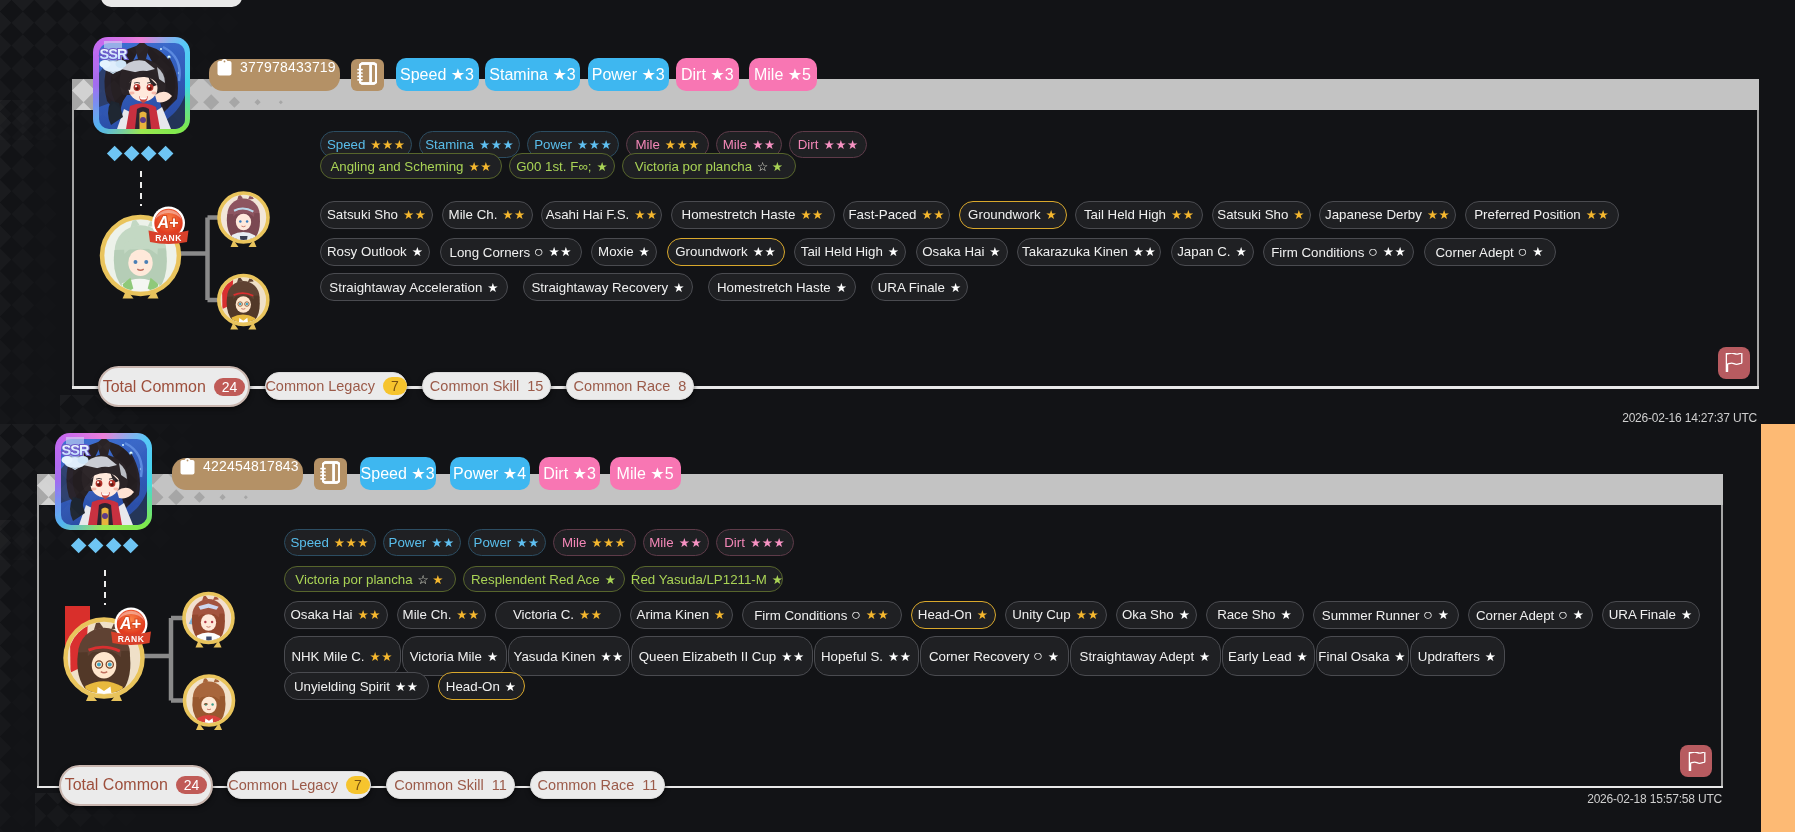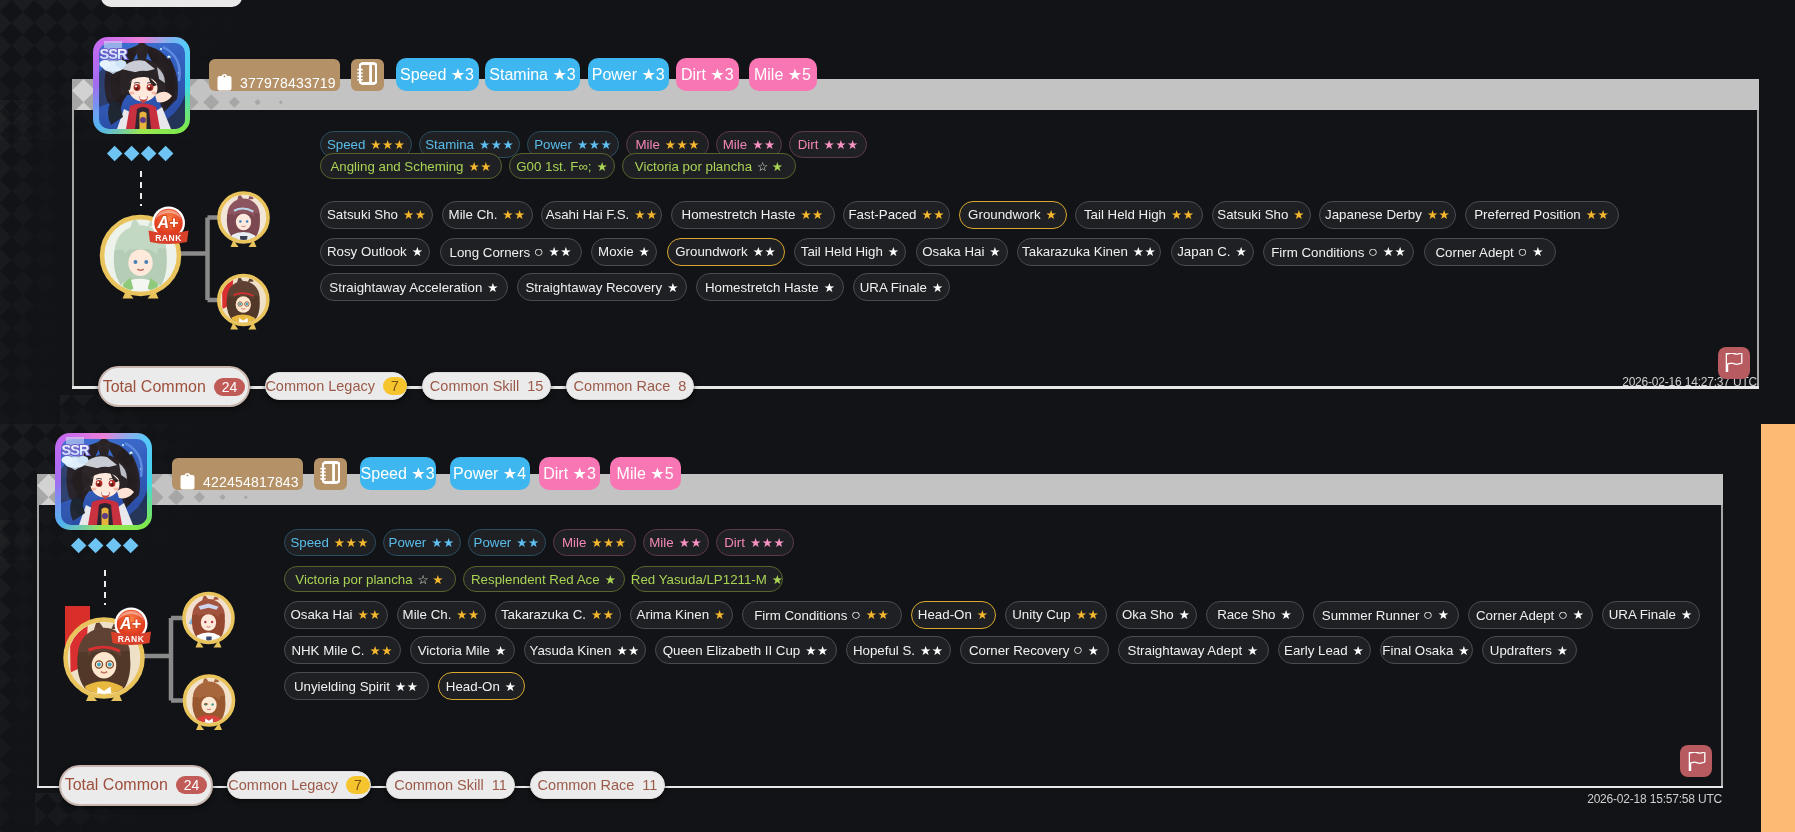--- a/index.html
+++ b/index.html
@@ -1,22 +1,22 @@
 <!DOCTYPE html>
 <html><head><meta charset="utf-8"><title>share</title>
 <style>
 *{margin:0;padding:0;box-sizing:border-box}
 html,body{width:1795px;height:832px;background:#fff;overflow:hidden;
  font-family:"Liberation Sans",sans-serif}
 #page{position:relative;width:1795px;height:832px;background:#fdba74}
 .blk{position:absolute;background:#121316;overflow:hidden}
 .band{position:absolute;height:31px;background:#c3c3c3;overflow:hidden}
 .pborder{position:absolute;background:#a6a6a6}
-.idb{position:absolute;height:32px;background:#b49166;border-radius:6px;color:#fff;
- display:flex;align-items:flex-end;gap:8px;padding:0 8px;font-size:14px;letter-spacing:.2px}
+.idb{position:absolute;height:32px;background:#b49166;border-radius:14px;color:#fff;
+ display:flex;align-items:flex-start;gap:8px;padding:0 8px;font-size:14px;letter-spacing:.2px}
 .bookb{position:absolute;width:33px;height:32px;background:#b49166;border-radius:6px;
  display:flex;align-items:center;justify-content:center}
 .pill{position:absolute;height:33px;border-radius:10px;color:#fff;font-size:16px;
  display:flex;align-items:center;justify-content:center;white-space:nowrap}
 .pill.bl{background:#3eb7f0}.pill.pk{background:#f876b3}
 .crow{position:absolute;display:flex}
 .chip{display:inline-flex;align-items:center;justify-content:center;height:100%;
  border-radius:15px;background:#1f2023;border:1.5px solid #4a4b50;font-size:13.3px;
  color:#f0f0f0;white-space:nowrap;flex:none}
 .chip b{font-weight:normal}
@@ -418,21 +418,21 @@
         </span>
         <span class="chip " style="width:151px">
           <b>Firm Conditions <u>○</u></b>
           <em><i class="sw">★</i><i class="sw">★</i></em>
         </span>
         <span class="chip " style="width:132px">
           <b>Corner Adept <u>○</u></b>
           <em><i class="sw">★</i></em>
         </span>
       </div>
-      <div class="crow" style="left:320.2px;top:273px;gap:9px;height:28px">
+      <div class="crow" style="left:320.2px;top:273px;gap:15px;height:28px">
         <span class="chip " style="width:188px">
           <b>Straightaway Acceleration</b>
           <em><i class="sw">★</i></em>
         </span>
         <span class="chip " style="width:170px">
           <b>Straightaway Recovery</b>
           <em><i class="sw">★</i></em>
         </span>
         <span class="chip " style="width:148px">
           <b>Homestretch Haste</b>
@@ -440,21 +440,21 @@
         </span>
         <span class="chip " style="width:97px">
           <b>URA Finale</b>
           <em><i class="sw">★</i></em>
         </span>
       </div>
       <div class="tab active" style="left:98px;top:366.4px;width:152px;height:40.6px">Total Common<span class="cnt red">24</span></div>
       <div class="tab sm" style="left:264.7px;top:372.2px;width:142.8px;height:28.3px">Common Legacy<span class="cnt gold">7</span></div>
       <div class="tab sm" style="left:422.3px;top:372.2px;width:128.7px;height:28.3px">Common Skill<span>15</span></div>
       <div class="tab sm" style="left:566px;top:372.2px;width:128px;height:28.3px">Common Race<span>8</span></div>
-      <div class="ts" style="right:38px;top:375px">2026-02-16 14:27:37 UTC</div>
+      <div class="ts" style="right:38px;top:411px">2026-02-16 14:27:37 UTC</div>
       <div class="flagbtn" style="left:1717.5px;top:346.5px">
         <svg width="19" height="19" viewBox="0 0 16 16">
           <path d="M14.778.085A.5.5 0 0 1 15 .5V8a.5.5 0 0 1-.314.464L14.5 8l.186.464-.003.001-.006.003-.023.009a12 12 0 0 1-.397.15c-.264.095-.631.223-1.047.35-.816.252-1.879.523-2.71.523-.847 0-1.548-.28-2.158-.525l-.028-.01C7.68 8.71 7.14 8.5 6.5 8.5c-.7 0-1.638.23-2.437.477A20 20 0 0 0 3 9.342V15.5a.5.5 0 0 1-1 0V.5a.5.5 0 0 1 1 0v.282c.226-.079.496-.17.79-.26C4.606.272 5.67 0 6.5 0c.84 0 1.524.277 2.121.519l.043.018C9.286.788 9.828 1 10.5 1c.7 0 1.638-.23 2.437-.477a20 20 0 0 0 1.349-.476l.019-.007.004-.002h.001" fill="none" stroke="#fff" stroke-width="1.1"></path>
         </svg>
       </div>
       <div style="position:absolute;left:0;top:0;width:270px;height:140px">
         <svg width="270" height="140" viewBox="0 0 270 140" style="position:absolute;left:0;top:0">
           <path d="M0.0 -11.4L11.4 0.0L0.0 11.4L-11.4 0.0Z" fill="rgba(255,255,255,0.042)"></path>
           <path d="M0.0 11.4L11.4 22.8L0.0 34.2L-11.4 22.8Z" fill="rgba(255,255,255,0.038)"></path>
           <path d="M0.0 34.2L11.4 45.6L0.0 57.0L-11.4 45.6Z" fill="rgba(255,255,255,0.034)"></path>
@@ -896,21 +896,21 @@
         <div class="crow" style="left:283.7px;top:600.5px;gap:9px;height:28px">
           <span class="chip " style="width:104px">
             <b>Osaka Hai</b>
             <em><i class="sg">★</i><i class="sg">★</i></em>
           </span>
           <span class="chip " style="width:89px">
             <b>Mile Ch.</b>
             <em><i class="sg">★</i><i class="sg">★</i></em>
           </span>
           <span class="chip " style="width:126px">
-            <b>Takarazuka C.</b>
+            <b>Victoria C.</b>
             <em><i class="sg">★</i><i class="sg">★</i></em>
           </span>
           <span class="chip " style="width:103px">
             <b>Arima Kinen</b>
             <em><i class="sg">★</i></em>
           </span>
           <span class="chip " style="width:160px">
             <b>Firm Conditions <u>○</u></b>
             <em><i class="sg">★</i><i class="sg">★</i></em>
           </span>
@@ -936,21 +936,21 @@
           </span>
           <span class="chip " style="width:125px">
             <b>Corner Adept <u>○</u></b>
             <em><i class="sw">★</i></em>
           </span>
           <span class="chip " style="width:98px">
             <b>URA Finale</b>
             <em><i class="sw">★</i></em>
           </span>
         </div>
-        <div class="crow" style="left:283.7px;top:636px;gap:9px;height:28px">
+        <div class="crow" style="left:283.7px;top:636px;gap:1px;height:40px">
           <span class="chip " style="width:117px">
             <b>NHK Mile C.</b>
             <em><i class="sg">★</i><i class="sg">★</i></em>
           </span>
           <span class="chip " style="width:105px">
             <b>Victoria Mile</b>
             <em><i class="sw">★</i></em>
           </span>
           <span class="chip " style="width:122px">
             <b>Yasuda Kinen</b>

